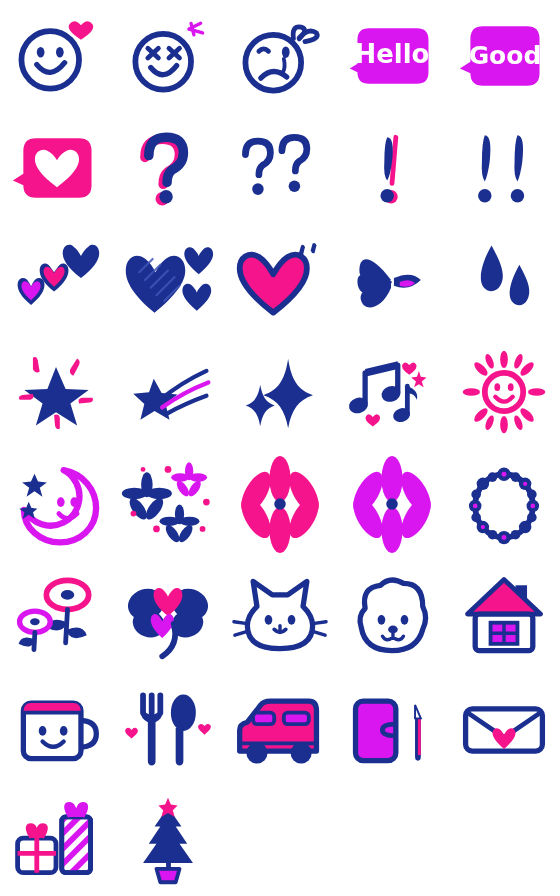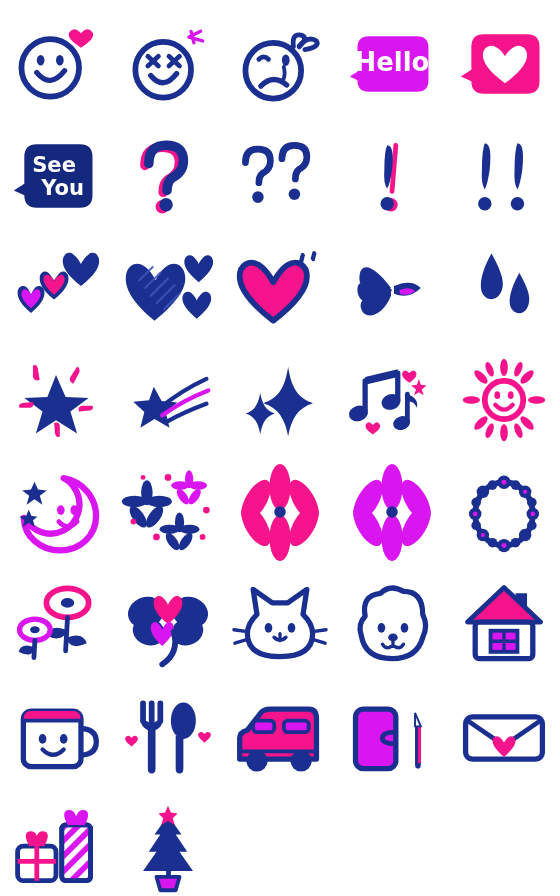--- a/index.html
+++ b/index.html
@@ -20,21 +20,21 @@
     height: 896px;
     display: grid;
     grid-template-columns: repeat(5, 112px);
     grid-template-rows: repeat(8, 112px);
   }
   .cell {
     position: relative;
     width: 112px;
     height: 112px;
     display: flex;
-    align-items: flex-end;
+    align-items: center;
     justify-content: center;
   }
   .cell svg {
     display: block;
     width: 96px;
     height: 96px;
     overflow: visible;
   }
   .bubble-text {
     font-family: "DejaVu Sans", sans-serif;
@@ -85,35 +85,34 @@
 
   <div class="cell">
     <svg viewBox="0 0 100 100">
       <path d="M26 21 h50 q12 0 12 12 v34 q0 12 -12 12 h-50 q-12 0 -12 -12 l-8 -4 l8 -5 v-25 q0 -12 12 -12 z" fill="#d916ef"></path>
       <text class="bubble-text" x="50" y="57" text-anchor="middle" font-size="27">Hello</text>
     </svg>
   </div>
 
 
 
+  <div class="cell">
+    <svg viewBox="0 0 100 100">
+      <path d="M28 19 h46 q13 0 13 13 v36 q0 13 -13 13 h-46 q-13 0 -13 -13 l-11 -5 l11 -7 v-24 q0 -13 13 -13 z" fill="#d916ef"></path>
+      <text class="bubble-text" x="51" y="58" text-anchor="middle" font-size="26">Good</text>
+    </svg>
+  </div>
 
   <div class="cell">
     <svg viewBox="0 0 100 100">
       <path d="M29 19 h45 q13 0 13 13 v36 q0 13 -13 13 h-45 q-13 0 -13 -13 l-11 -5 l11 -7 v-24 q0 -13 13 -13 z" fill="#f5148c"></path>
       <path d="M51 70 C34 58 28 48 28 41 C28 33 35 29 41 32 C45 34 49 38 51 42 C53 38 57 34 61 32 C67 29 74 33 74 41 C74 48 68 58 51 70 z" fill="#ffffff"></path>
     </svg>
   </div>
 
-  <div class="cell">
-    <svg viewBox="0 0 100 100">
-      <path d="M30 17 h45 q13 0 13 13 v40 q0 13 -13 13 h-45 q-13 0 -13 -13 l-11 -5 l11 -7 v-28 q0 -13 13 -13 z" fill="#14287e"></path>
-      <text class="bubble-text" x="48" y="46" text-anchor="middle" font-size="22">See</text>
-      <text class="bubble-text" x="57" y="70" text-anchor="middle" font-size="22">You</text>
-    </svg>
-  </div>
 
   <div class="cell">
     <svg viewBox="0 0 100 100">
       <g transform="translate(-4,2)">
         <path d="M30 37 Q30 18 48 18 Q66 18 66 34 Q66 46 54 52 Q49 56 49 65" fill="none" stroke="#f5148c" stroke-width="10" stroke-linecap="round"></path>
         <circle cx="48" cy="80" r="7" fill="#f5148c"></circle>
       </g>
       <path d="M30 37 Q30 18 48 18 Q66 18 66 34 Q66 46 54 52 Q49 56 49 65" fill="none" stroke="#1a2f8f" stroke-width="10" stroke-linecap="round"></path>
       <circle cx="48" cy="80" r="7" fill="#1a2f8f"></circle>
     </svg>

